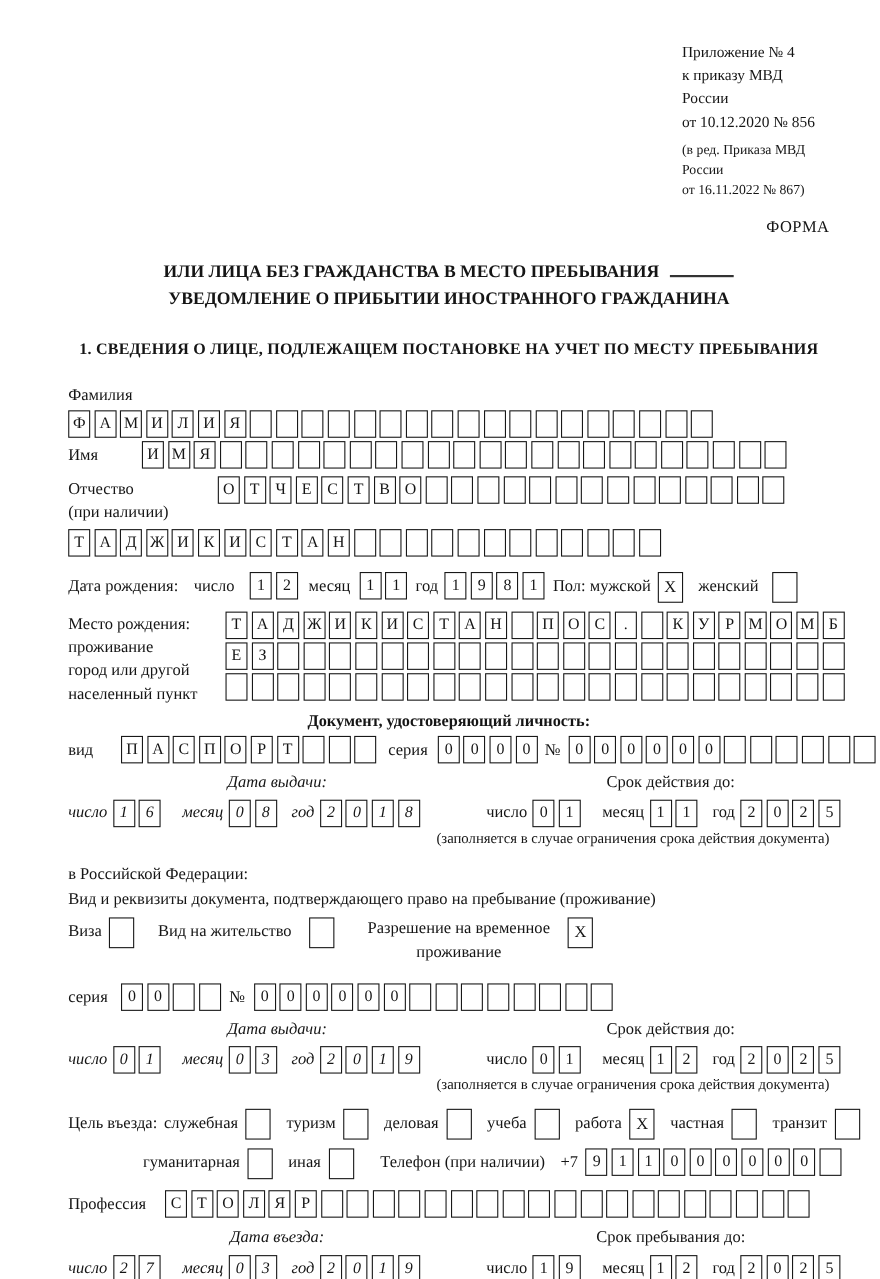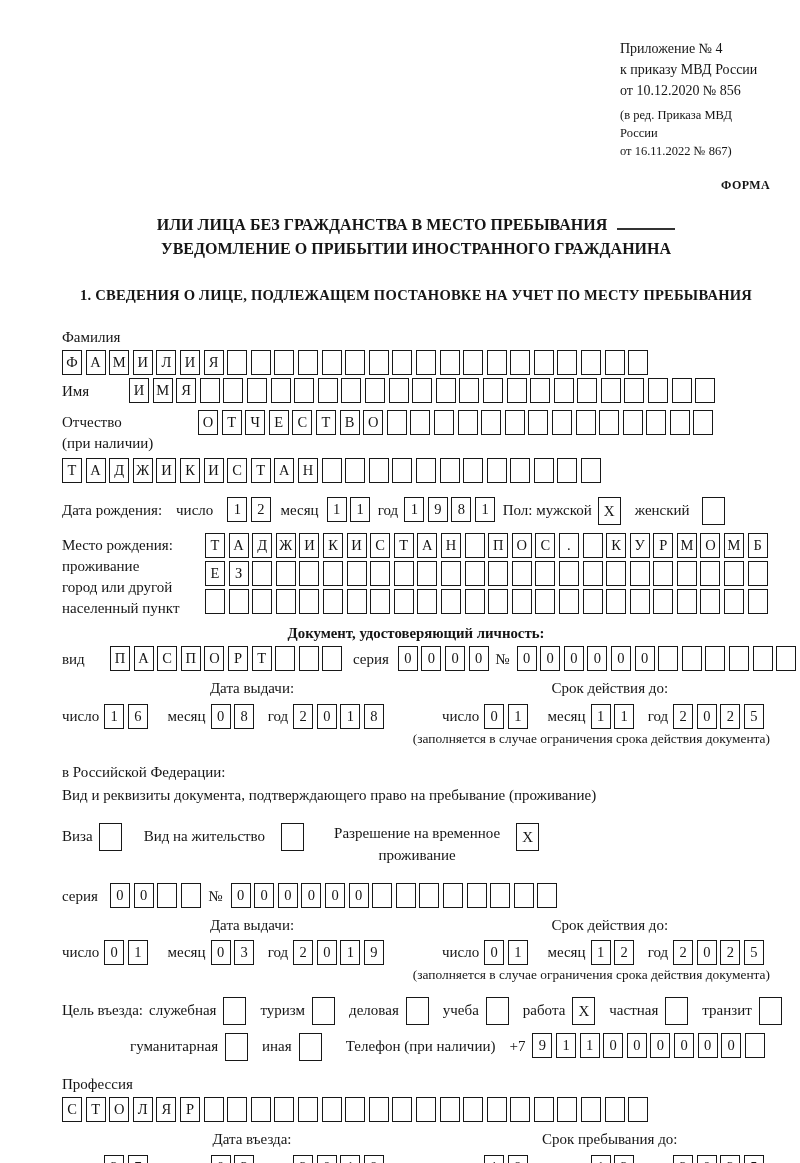--- a/index.html
+++ b/index.html
@@ -1,25 +1,25 @@
 <!DOCTYPE html>
 <html><head>
 <meta charset="utf-8">
 <style>
   html,body{margin:0;padding:0;background:#fff;}
   .page{
     position:relative;width:800px;height:1163px;box-sizing:border-box;
     background:#fff;color:#151515;
     font-family:"Liberation Serif","DejaVu Serif",serif;
-    font-size:15px;padding:38px 30px 0 62px;overflow:hidden;
+    font-size:15px;padding:38px 46px 0 62px;overflow:hidden;
   }
   
   .header-note{margin-left:558px;font-size:14px;line-height:1.5;}
   .header-edition{margin-left:558px;font-size:12.5px;line-height:1.45;margin-top:5px;}
-  .form-label{text-align:right;font-weight:bold;font-size:12px;margin-top:18px;letter-spacing:.4px;}
+  .form-label{text-align:right;font-weight:normal;font-size:15px;margin-top:18px;letter-spacing:.4px;}
   
   .title{text-align:center;font-weight:bold;font-size:16px;line-height:1.5;margin-top:20px;}
   .title-underline{display:inline-block;width:58px;border-bottom:2px solid #333;margin-left:10px;vertical-align:baseline;}
   .section-heading{text-align:center;font-weight:bold;font-size:14.6px;margin-top:26px;letter-spacing:.2px;}
   
   .frow{display:flex;align-items:flex-start;margin-top:3px;}
   .flabel{flex:none;line-height:26px;}
   .label-stack{flex:none;line-height:21px;padding-top:2px;}
   .cells{white-space:nowrap;display:block;}
   .cells .cell{
@@ -27,40 +27,40 @@
     margin-right:3.6px;text-align:center;line-height:23px;font-size:14.5px;vertical-align:top;
   }
   .rows .cells{margin-bottom:3px;}
   .checkbox{
     display:inline-block;width:21px;height:26px;border:1.7px solid #181818;
     text-align:center;line-height:26px;font-size:15px;flex:none;vertical-align:top;
   }
   .inline-lbl{line-height:27px;flex:none;}
   
   .two-col{display:flex;margin-top:6px;}
-  .col-l{width:380px;flex:none;}
+  .col-l{width:380px;flex:none;font-style:italic;}
   .col-r{flex:1;}
   .dhead{text-align:center;line-height:1.3;}
   .dfields{display:flex;align-items:center;margin-top:4px;}
   .dfields .inline-lbl{margin-right:5px;}
   .dfields .cells{flex:none;margin-right:10px;}
   .note-right{text-align:right;font-size:13.4px;margin-top:1px;}
   
-  .permit-row{display:flex;align-items:flex-start;margin-top:16px;}
+  .permit-row{display:flex;align-items:flex-start;margin-top:4px;}
   .popt{display:flex;align-items:flex-start;}
   .popt .lbl{line-height:1.45;}
   .popt .lbl.c2{width:178px;text-align:center;}
   .popt .lbl.c3{width:184px;text-align:center;}
   
   .opt-pair{display:flex;align-items:flex-start;margin-right:14px;}
   .opt-pair .lbl{line-height:27px;margin-right:7px;}
   .doc-heading{text-align:center;font-weight:bold;font-size:14.8px;margin-top:6px;}
   .intro{margin-top:14px;line-height:1.55;}
   .mt4{margin-top:4px;}.mt6{margin-top:6px;}.mt8{margin-top:8px;}
-  .mt10{margin-top:10px;flex-direction:column;}.mt14{margin-top:14px;}.mt16{margin-top:16px;}.mt20{margin-top:20px;flex-direction:column;}
+  .mt10{margin-top:10px;}.mt14{margin-top:14px;}.mt16{margin-top:16px;}.mt20{margin-top:20px;flex-direction:column;}
 </style>
 </head>
 <body>
 
 <div class="page">
 
   <div class="header-note">
     <div>Приложение № 4</div>
     <div>к приказу МВД России</div>
     <div>от 10.12.2020 № 856</div>

